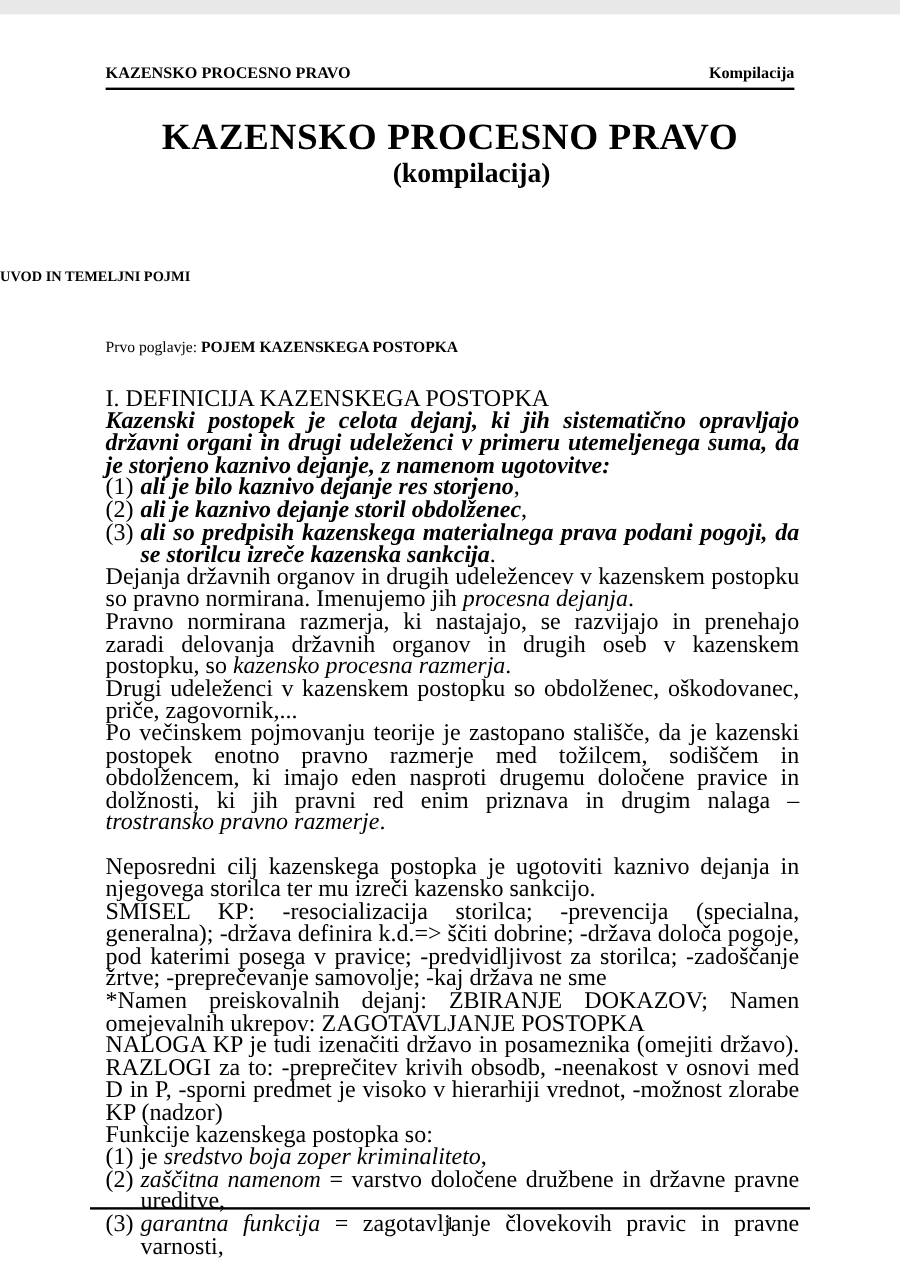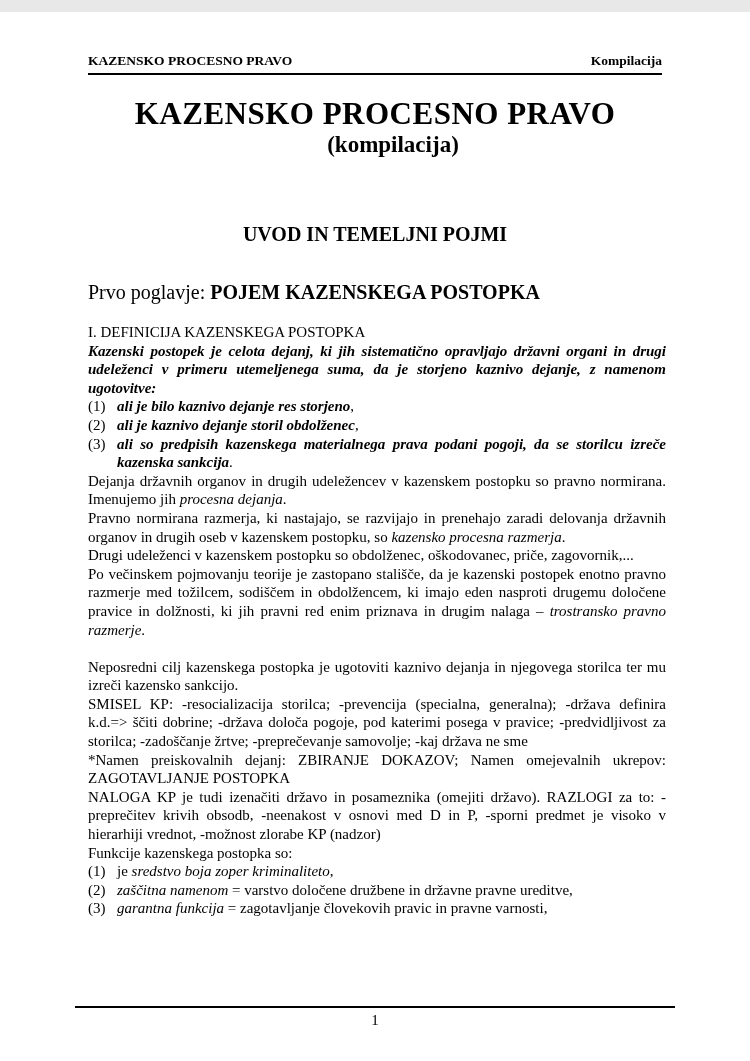--- a/index.html
+++ b/index.html
@@ -31,37 +31,37 @@
     top: 84px; left: 0; right: 0;
     text-align: center;
     font-weight: bold;
   }
   .title-line1 { font-size: 31px; line-height: 36px; letter-spacing: 0.5px; }
   .title-line2 { font-size: 23px; line-height: 26px; padding-left: 36px; }
   
   .section-heading {
     position: absolute;
     top: 211px; left: 0; right: 0;
-    text-align: center;
+    text-align: left;
     font-weight: bold;
-    font-size: 20px;
+    font-size: 12px;
   }
   
   .chapter-line {
     position: absolute;
     top: 269px; left: 88px; right: 88px;
-    font-size: 20px;
+    font-size: 13px;
   }
   .chapter-line .chapter-title { font-weight: bold; }
   
   .doc-body {
     position: absolute;
     top: 311px; left: 88px;
     width: 578px;
-    font-size: 15px;
+    font-size: 20px;
     line-height: 18.6px;
   }
   .para { text-align: justify; }
   .heading { text-align: left; }
   .list-item { position: relative; padding-left: 29px; text-align: justify; }
   .list-item .marker { position: absolute; left: 0; top: 0; }
   .spacer { height: 18.6px; }
   .r-i  { font-style: italic; }
   .r-bi { font-weight: bold; font-style: italic; }
   

